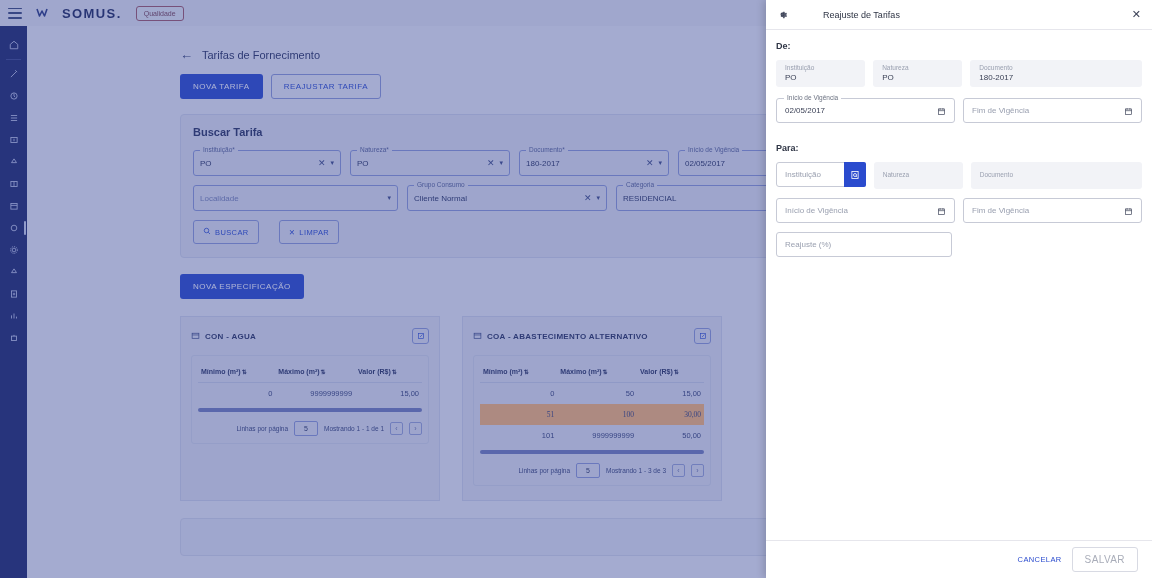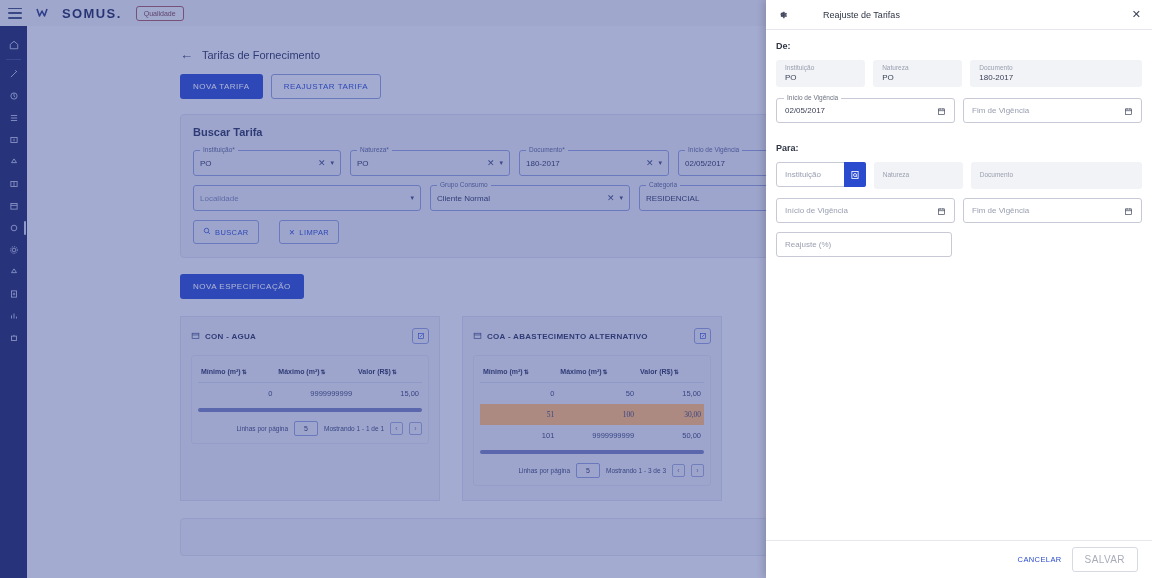--- a/index.html
+++ b/index.html
@@ -311,21 +311,21 @@
             <span class="fld-x">✕</span>
             <span class="fld-caret">▾</span>
           </div>
           <div class="fld" style="width:110px">
             <span class="fld-legend">Início de Vigência</span>
             <span class="fld-val">02/05/2017</span>
           </div>
         </div>
 
         <div class="field-grid">
-          <div class="fld" style="width:228px">
+          <div class="fld" style="width:205px">
             <span class="fld-val ph">Localidade</span>
             <span class="fld-caret">▾</span>
           </div>
           <div class="fld" style="width:200px">
             <span class="fld-legend">Grupo Consumo</span>
             <span class="fld-val">Cliente Normal</span>
             <span class="fld-x">✕</span>
             <span class="fld-caret">▾</span>
           </div>
           <div class="fld" style="width:340px">

